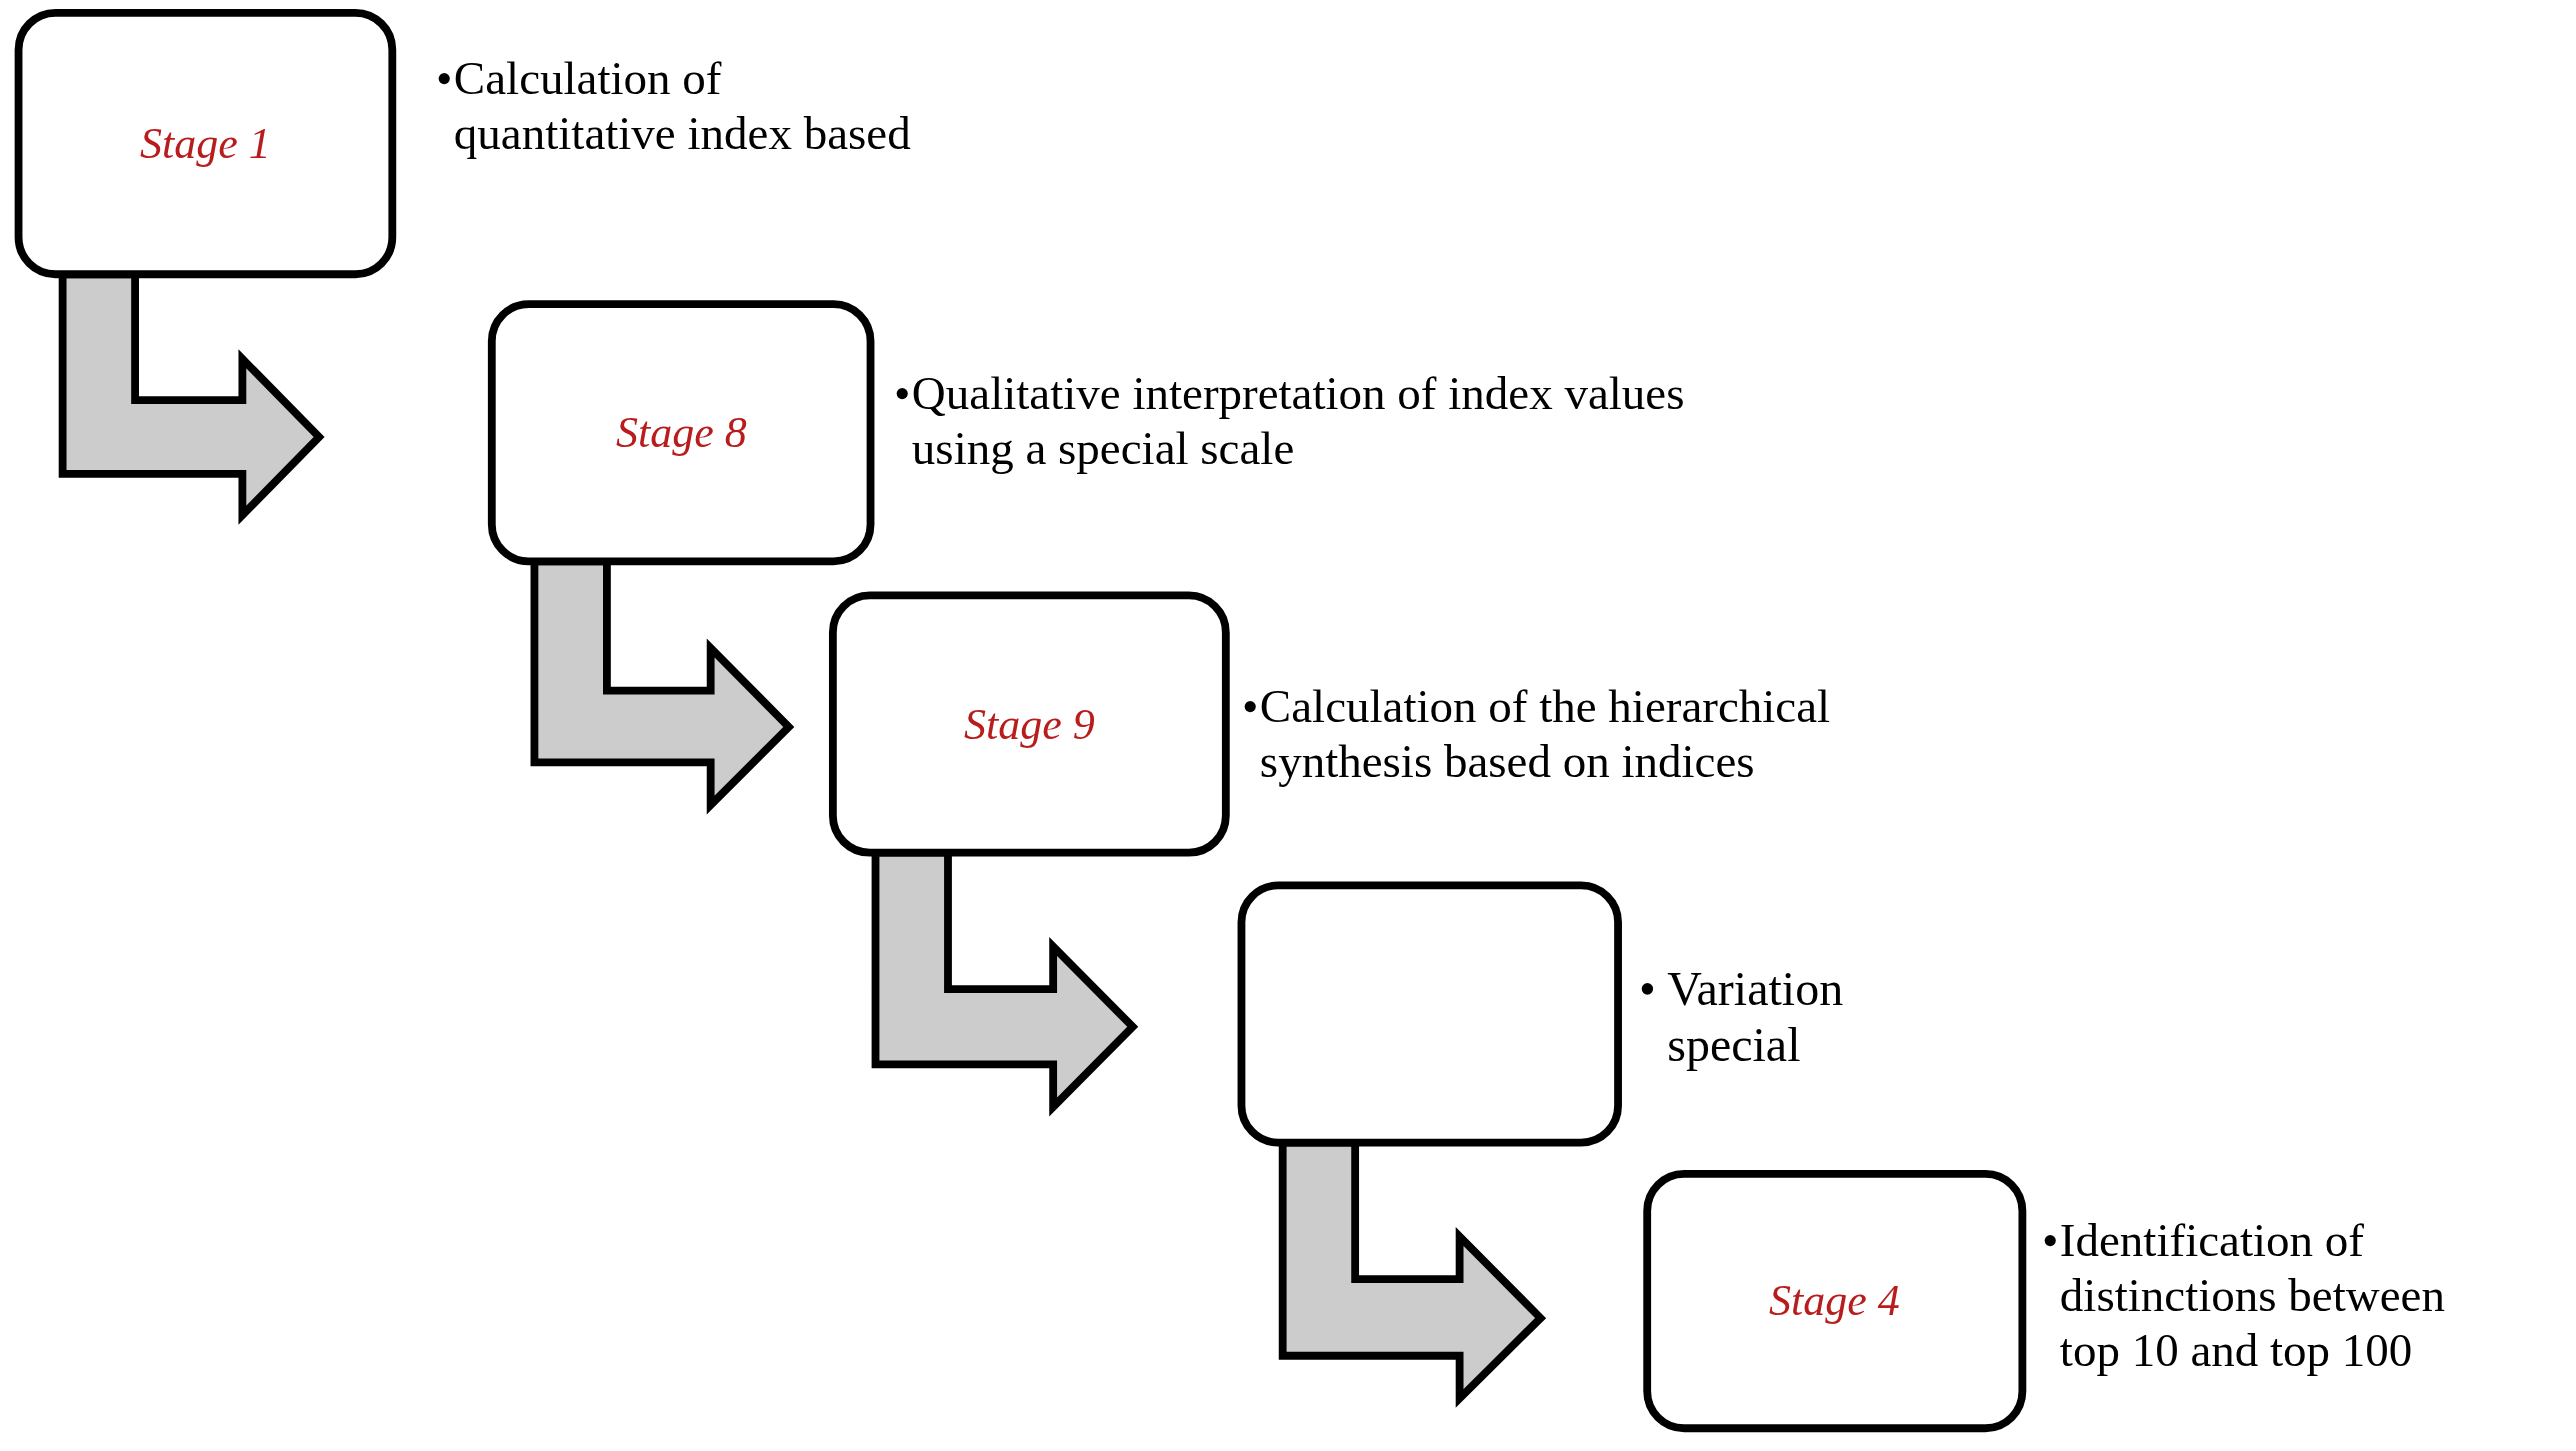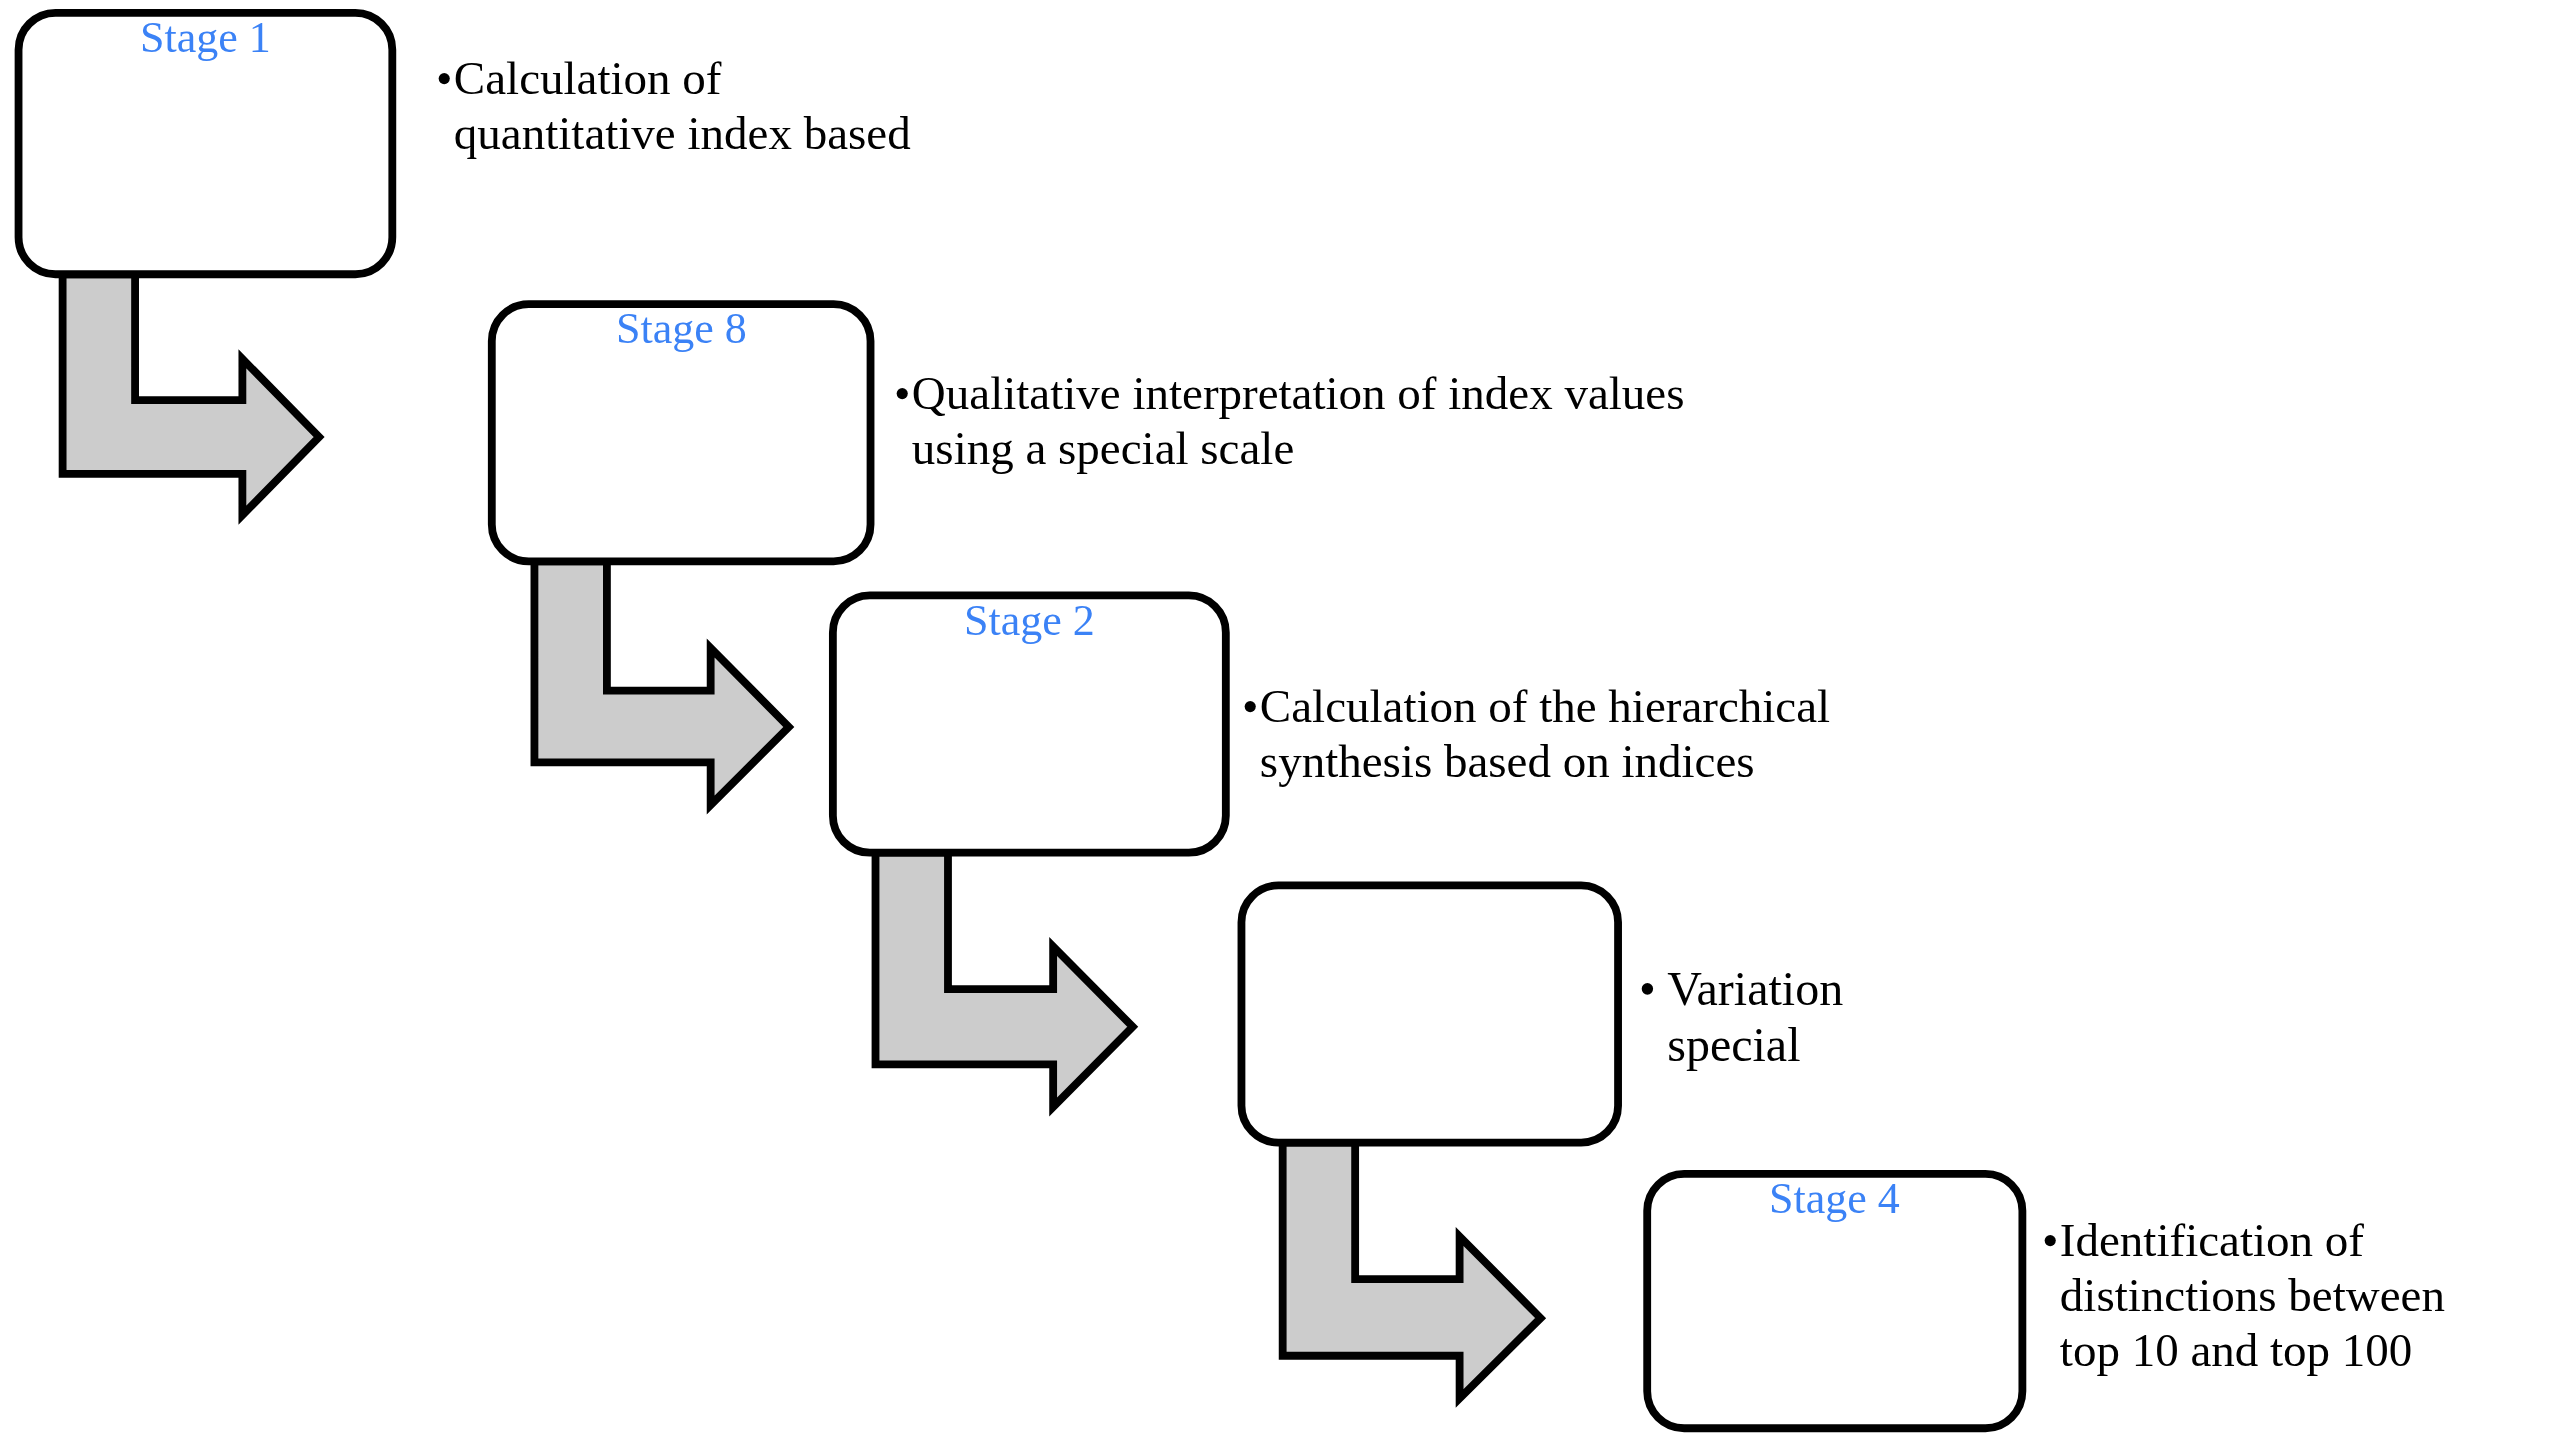--- a/index.html
+++ b/index.html
@@ -34,27 +34,29 @@
   }
   .connector-arrow-shape {
     fill: #cccccc;
     stroke: #000000;
     stroke-width: 11;
     stroke-linejoin: miter;
   }
   .stage-label {
     position: absolute;
     display: flex;
+    align-items: center;
     justify-content: center;
     text-align: center;
-    color: #3b82f6;
+    color: #b91c1c;
     font-size: 44px;
     line-height: 1.12;
     white-space: nowrap;
     user-select: none;
+    font-style: italic;
   }
   .bullet-block {
     position: absolute;
     display: flex;
     align-items: flex-start;
     color: #000000;
     font-size: 47px;
     line-height: 1.17;
   }
   .bullet-dot {
@@ -135,21 +137,21 @@
 
   <div class="stage-label" style="left:18.5px; top:12.8px; width:374px; height:262px;">
     <span>Stage 1</span>
   </div>
 
   <div class="stage-label" style="left:492px; top:304px; width:379px; height:257px;">
     <span>Stage 8</span>
   </div>
 
   <div class="stage-label" style="left:833px; top:596px; width:393px; height:257px;">
-    <span>Stage 2</span>
+    <span>Stage 9</span>
   </div>
 
 
   <div class="stage-label" style="left:1647px; top:1174px; width:375px; height:254px;">
     <span>Stage 4</span>
   </div>
 
   <div class="bullet-block" style="left:436px; top:51px; width:640px;">
     <span class="bullet-dot">•</span>
     <span class="bullet-text">Calculation of

